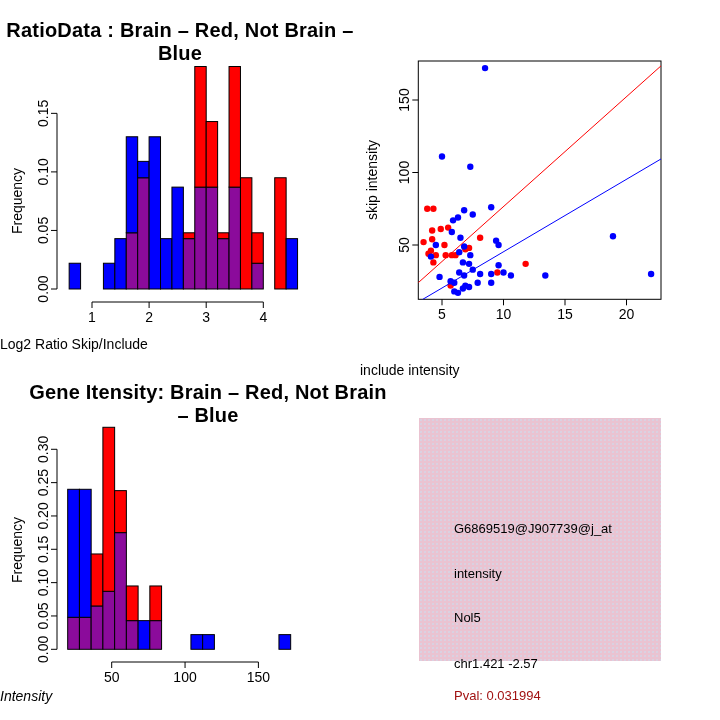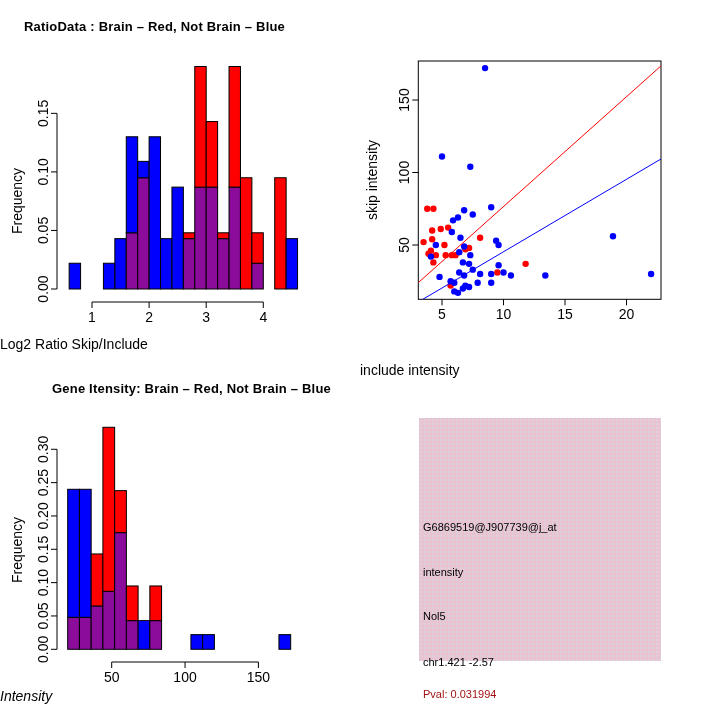--- a/index.html
+++ b/index.html
@@ -1,30 +1,30 @@
 <!DOCTYPE html>
 <html><head>
 <meta charset="utf-8">
 <style>
   html,body{margin:0;padding:0;background:#ffffff;}
   .canvas{position:relative;width:720px;height:720px;background:#ffffff;
           font-family:"Liberation Sans",sans-serif;overflow:hidden;}
   .panel{position:absolute;width:360px;height:360px;margin:0;padding:0;}
   #p0{left:0;top:0;} #p1{left:360px;top:0;} #p2{left:0;top:360px;} #p3{left:360px;top:360px;}
   .panel svg{position:absolute;left:0;top:0;width:360px;height:360px;}
-  .ptitle{position:absolute;left:0;top:19px;width:360px;text-align:left;
-          font-size:13px;font-weight:700;color:#000;letter-spacing:.2px;margin-left:24px;}
+  .ptitle{position:absolute;left:0;top:19px;width:360px;text-align:center;
+          font-size:20px;font-weight:700;color:#000;letter-spacing:.2px;}
   .xlab{position:absolute;left:0;width:360px;text-align:left;font-size:14px;color:#000;}
   .ylab{position:absolute;transform:translate(-50%,-50%) rotate(-90deg);
         white-space:nowrap;font-size:14px;color:#000;}
   .infobox{position:absolute;left:59px;top:58px;width:242px;height:243px;
            background:#eac3d1;
            background-image:radial-gradient(rgba(205,220,238,.55) 1px, transparent 1.2px);
            background-size:4px 4px;}
-  .infoline{position:absolute;left:4px;font-size:11px;color:#000;white-space:nowrap;}
+  .infoline{position:absolute;left:35px;font-size:13px;color:#000;white-space:nowrap;}
   svg text{font-family:"Liberation Sans",sans-serif;}
 </style>
 </head>
 <body>
 
 <div class="canvas">
 
   <figure class="panel" id="p0">
     <svg id="svg0">
         <line x1="57" y1="289" x2="57" y2="113.35" stroke="#000000"></line>

